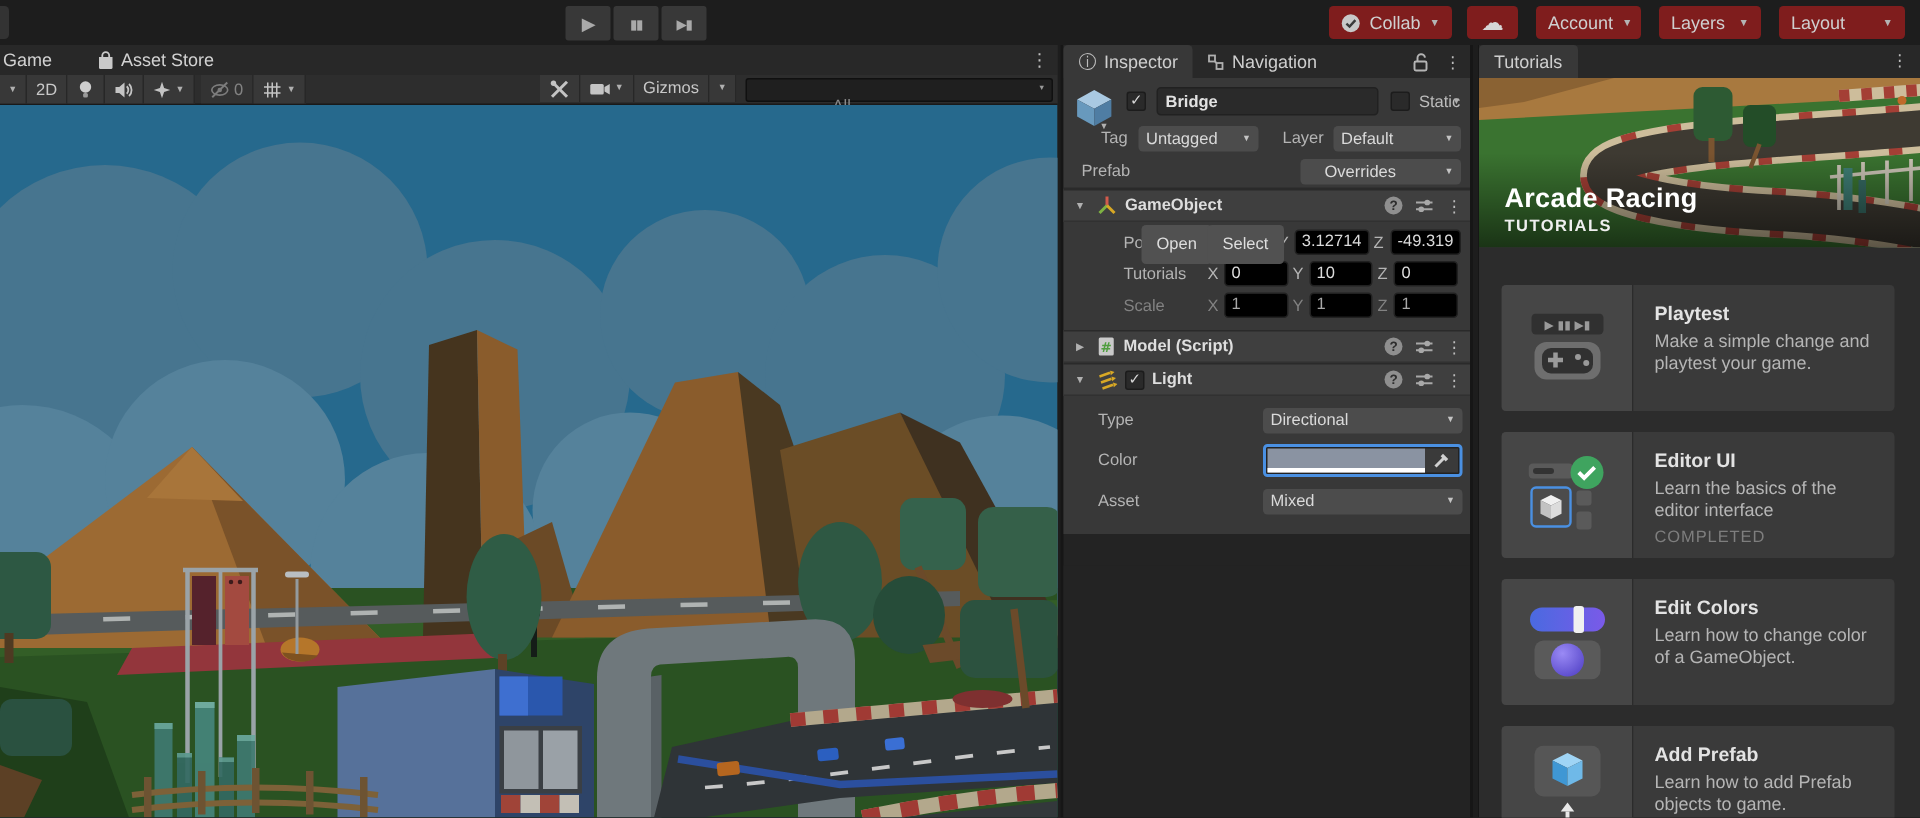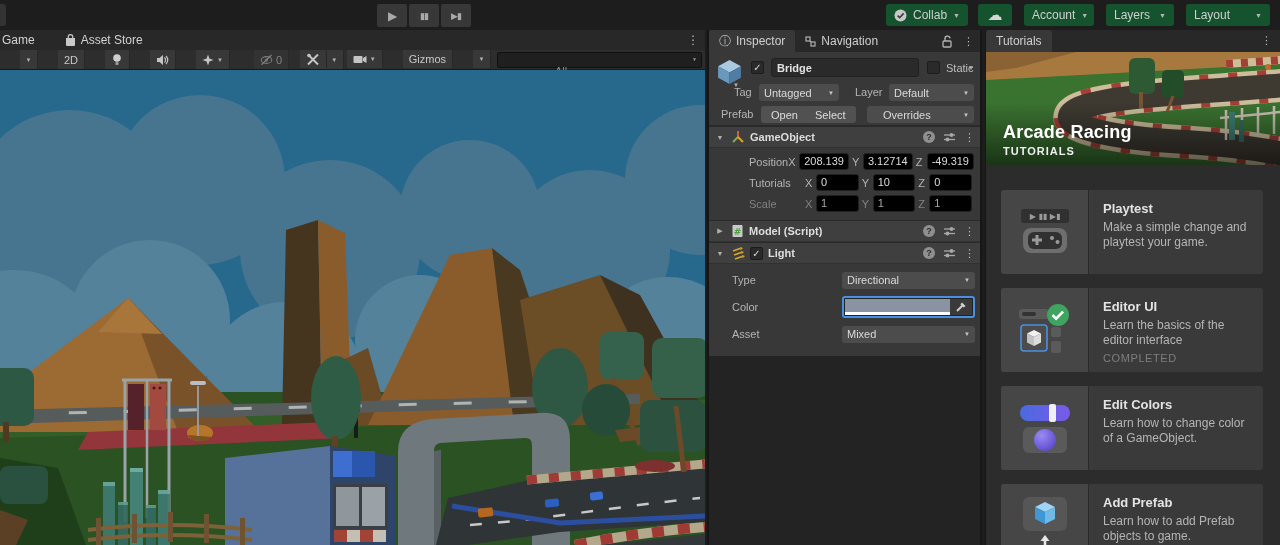--- a/index.html
+++ b/index.html
@@ -6,36 +6,36 @@
   html,body { width:1280px; height:545px; overflow:hidden; background:#1d1d1d;
     font-family:"Liberation Sans", sans-serif; -webkit-font-smoothing:antialiased; }
   .root { position:relative; width:1280px; height:545px; background:#1d1d1d; color:#c6c6c6; font-size:11px; }
 
   
   .topbar { position:absolute; top:0; left:0; width:1280px; height:30px; background:#1d1d1d; }
   .sliver { position:absolute; left:-6px; top:4px; width:12px; height:22px; background:#333; border-radius:3px; }
   .playgroup { position:absolute; left:377px; top:4px; display:flex; gap:2px; }
   .tbtn { width:30px; height:23px; background:#383838; border-radius:2px; display:flex; align-items:center; justify-content:center; color:#a9a9a9; font-size:9px; letter-spacing:-1px; cursor:default; }
   .rightgroup { position:absolute; right:10px; top:4px; display:flex; align-items:center; }
-  .topdrop { height:22px; background:#14532d; border-radius:3px; display:flex; align-items:center; padding:0 8px; color:#cfcfcf; font-size:12px; gap:6px; }
+  .topdrop { height:22px; background:#7f1d1d; border-radius:3px; display:flex; align-items:center; padding:0 8px; color:#cfcfcf; font-size:12px; gap:6px; }
   .topdrop .arrow { font-size:7px; color:#b4b4b4; }
   .sp10{width:10px} .sp12{width:12px}
   .cloudbtn { width:34px; justify-content:center; font-size:15px; color:#d6d6d6; }
 
   
   .left-pane { position:absolute; left:0; top:30px; width:705px; bottom:0; background:#2a2a2a; }
   .insp-pane { position:absolute; left:707px; top:30px; width:275px; bottom:0; background:#232323; border-left:2px solid #161616; border-right:2px solid #161616; }
   .tut-pane  { position:absolute; left:985px; top:30px; width:295px; bottom:0; background:#2c2c2c; border-left:1px solid #161616; }
 
   
   .gv-tabs { position:relative; height:20px; background:#282828; display:flex; align-items:center; }
   .gv-tab { display:flex; align-items:center; gap:5px; padding:0 8px; height:20px; color:#d2d2d2; font-size:12px; }
   .gv-kebab { position:absolute; right:6px; color:#bdbdbd; font-size:12px; }
   .scene-toolbar { position:relative; height:20px; background:#2d2d2d; border-bottom:1px solid #191919; display:flex; align-items:stretch; }
-  .sbtn { background:#383838; display:flex; align-items:center; justify-content:center; padding:0 6px; gap:3px; color:#c8c8c8; border-right:1px solid #272727; font-size:11px;margin-left:20px; }
+  .sbtn { background:#383838; display:flex; align-items:center; justify-content:center; padding:0 6px; gap:3px; color:#c8c8c8; border-right:1px solid #272727; font-size:11px; }
   .sbtn:first-child{ border-radius:0 0 0 0; }
   .sbtn .arrow{ font-size:6px; color:#b0b0b0;}
   .sbtn.dim { opacity:.55; }
   .sgap { width:4px; background:transparent; }
   .right-tools { position:absolute; right:3px; top:0; bottom:1px; display:flex; align-items:stretch; }
   .searchbox { display:flex; align-items:flex-end; gap:3px; width:205px; height:16px; margin:2px 0 0 6px; background:#1f1f1f; border:1px solid #101010; border-radius:2px; padding:0 4px;flex-direction:column; }
   .searchbox input { flex:1; background:transparent; border:none; outline:none; color:#bdbdbd; font-size:11px; font-family:"Liberation Sans",sans-serif; }
   .searchbox input::placeholder { color:#8a8a8a; }
   .scene-view { position:relative; width:705px; height:475px; }
 
@@ -57,21 +57,21 @@
   .row2 { position:absolute; left:0; right:0; top:31px; height:18px; }
   .lb { color:#b4b4b4; }
   .tag-lb { position:absolute; left:25px; top:3px; }
   .dd { background:#4c4c4c; border-radius:3px; height:17px; display:flex; align-items:center; justify-content:space-between; padding:0 5px; color:#dadada; }
   .dd .arrow { font-size:6px; color:#c4c4c4; margin-left:4px; }
   .tag-dd { position:absolute; left:50px; width:80px; top:1px; }
   .layer-lb { position:absolute; left:146px; top:3px; }
   .layer-dd { position:absolute; left:180px; right:6px; top:1px; }
   .row3 { position:absolute; left:0; right:0; top:53px; height:18px; }
   .prefab-lb { position:absolute; left:12px; top:3px; }
-  .btn { background:#515151; border-radius:3px; height:17px; display:flex; align-items:center; justify-content:center; color:#dedede; padding:3px 10px; }
+  .btn { background:#515151; border-radius:3px; height:26px; display:flex; align-items:center; justify-content:center; color:#dedede; padding:3px 10px;margin-top:44px; }
   .open-btn { position:absolute; left:52px; top:1px; }
   .select-btn { position:absolute; left:96px; top:1px; }
   .ovr-dd { position:absolute; left:158px; right:6px; top:1px;padding-left:16px; }
 
   .comp-header { height:22px; background:#3f3f3f; border-top:1px solid #2a2a2a; border-bottom:1px solid #313131; display:flex; align-items:center; padding:0 5px; gap:5px; }
   .fold { width:12px; font-size:7px; color:#b0b0b0; text-align:center; }
   .comp-title { flex:1; font-weight:700; color:#dedede; font-size:11px; }
   .hicons { display:flex; align-items:center; gap:8px; }
   .help-c { width:12px; height:12px; border-radius:50%; background:#8f8f8f; color:#2d2d2d; font-size:9px; font-weight:700; display:flex; align-items:center; justify-content:center; }
   .kebab { color:#bdbdbd; font-size:11px; }

